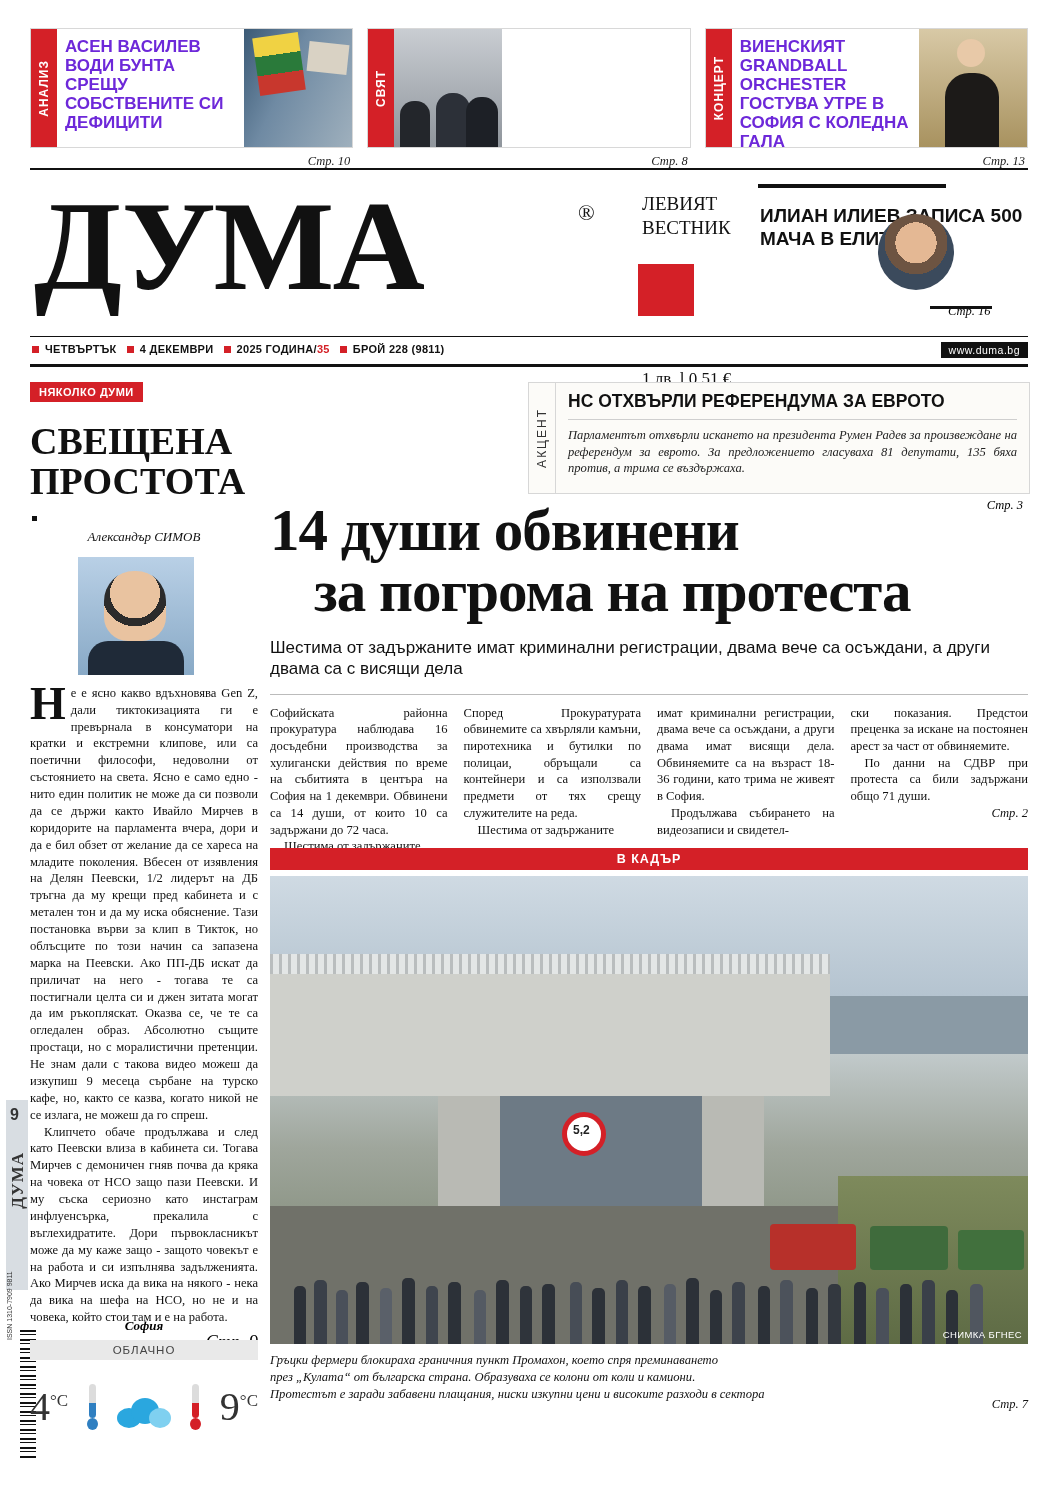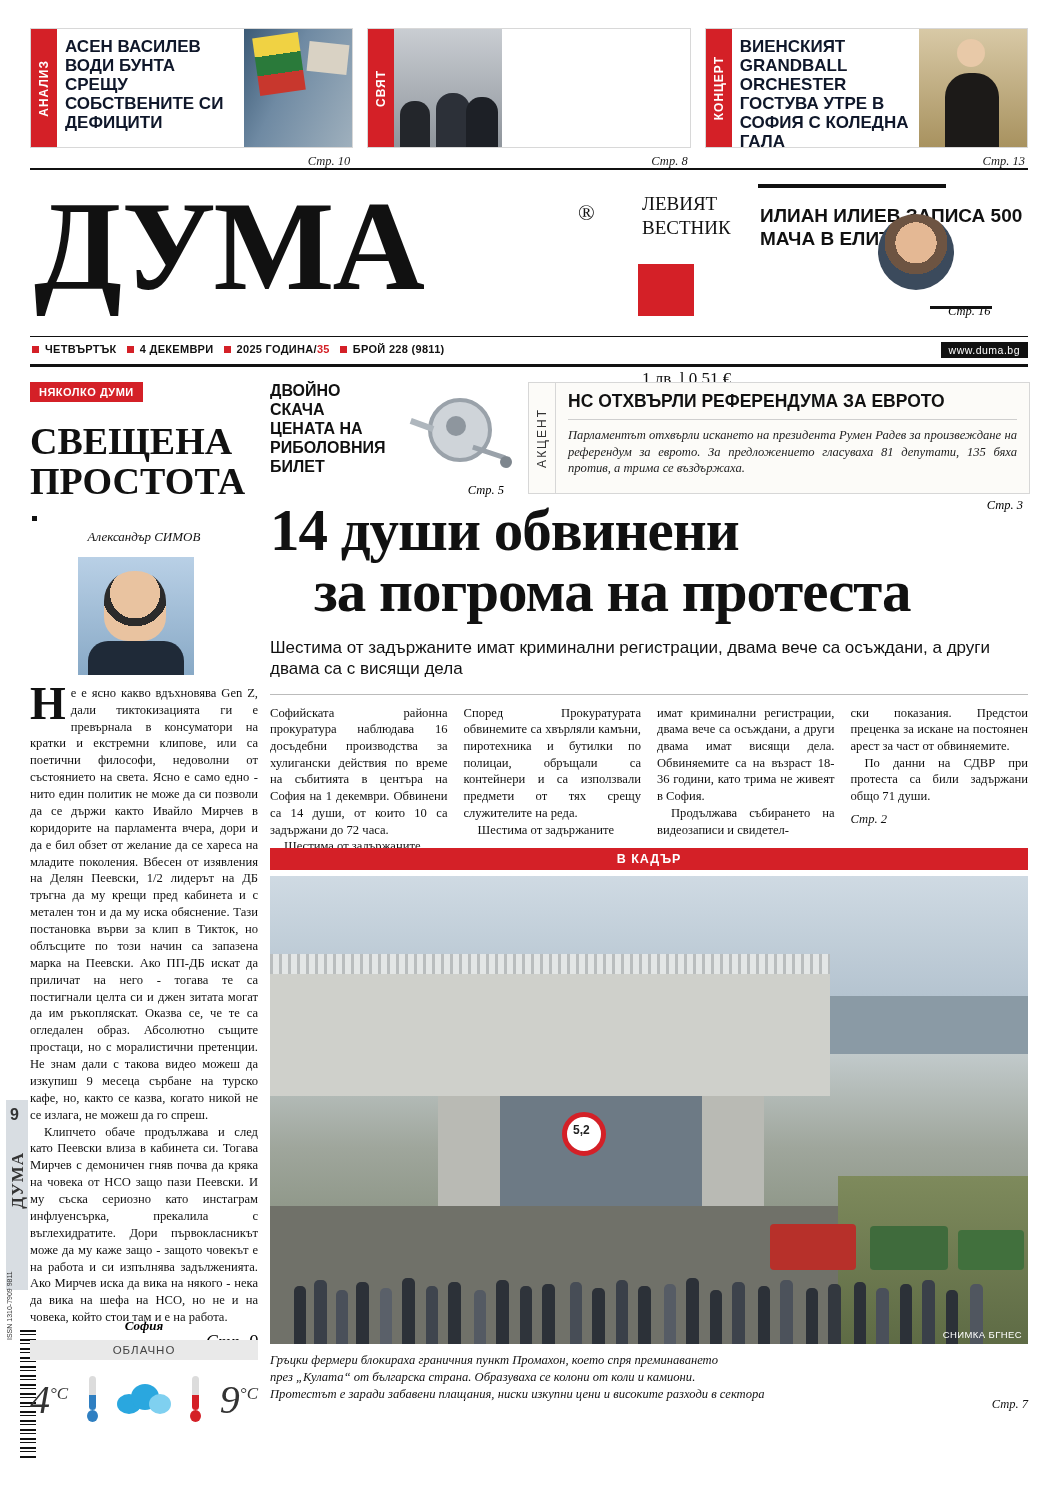--- a/index.html
+++ b/index.html
@@ -9,21 +9,21 @@
     margin:0 auto;
   }
   
   .teaser-strip{position:absolute;left:30px;top:28px;width:998px;height:120px;display:flex;gap:14px;}
   .teaser{position:relative;flex:1;display:flex;background:#ffffff;border:1px solid #d8d8d8;}
   .teaser .tab{width:26px;background:#d42027;color:#fff;display:flex;align-items:center;justify-content:center;}
   .teaser .tab span{
     writing-mode:vertical-rl;transform:rotate(180deg);
     font-weight:bold;font-size:12px;letter-spacing:1px;
   }
-  .teaser .txt{flex:1;padding:8px 2px 4px 8px;font-weight:bold;font-size:17px;line-height:1.12;color:#0f172a;}
+  .teaser .txt{flex:1;padding:8px 2px 4px 8px;font-weight:bold;font-size:17px;line-height:1.12;color:#6d28d9;}
   .teaser .thumb{width:108px;background:#b9c2cb;position:relative;overflow:hidden;}
   .teaser .pg{position:absolute;bottom:-22px;right:2px;font-family:"Liberation Serif",serif;font-style:italic;font-size:12.5px;color:#222;}
   .sep-line{position:absolute;left:30px;top:168px;width:998px;height:2px;background:#111;}
 
   
   .ph-flag{position:absolute;inset:0;background:
      linear-gradient(115deg,#3b5a76 0%,#6f8aa3 40%,#9fb0bd 100%);}
   .ph-flag:after{content:"";position:absolute;left:12px;top:6px;width:46px;height:58px;
      background:linear-gradient(180deg,#f0d243 0 33%,#2a7a3a 33% 66%,#c8372d 66% 100%);transform:rotate(-8deg);}
   .ph-flag:before{content:"";position:absolute;right:4px;top:14px;width:40px;height:30px;background:#d9d2c4;transform:rotate(6deg);}
@@ -75,21 +75,21 @@
   .op-body{margin-top:10px;font-family:"Liberation Serif",serif;font-size:12.6px;line-height:1.34;text-align:justify;color:#111;}
   .op-body .drop{float:left;font-size:46px;line-height:34px;font-weight:bold;padding:2px 5px 0 0;}
   .op-body p{margin:0;text-indent:14px;}
   .op-body p:first-of-type{text-indent:0;}
   .op-pg{text-align:right;font-family:"Liberation Serif",serif;font-style:italic;font-size:18px;margin-top:6px;}
 
   
   .wx{position:absolute;left:30px;top:1318px;width:228px;}
   .wx .city{text-align:center;font-family:"Liberation Serif",serif;font-weight:bold;font-style:italic;font-size:13px;}
   .wx .cond{margin-top:6px;background:#e9e9e9;text-align:center;font-size:11.5px;letter-spacing:1px;color:#444;padding:4px 0;}
-  .wx .row{display:flex;align-items:center;justify-content:space-between;margin-top:8px;height:62px;font-style:italic;}
+  .wx .row{display:flex;align-items:flex-end;justify-content:space-between;margin-top:8px;height:62px;}
   .wx .temp{font-family:"Liberation Serif",serif;font-size:40px;color:#333;}
   .wx .temp sup{font-size:17px;}
   .wx .cloud{width:54px;height:34px;position:relative;}
   .wx .cloud i{position:absolute;background:#2aa7df;border-radius:50%;}
   .wx .cloud i:nth-child(1){left:0;top:12px;width:24px;height:20px;}
   .wx .cloud i:nth-child(2){left:14px;top:2px;width:28px;height:26px;}
   .wx .cloud i:nth-child(3){left:32px;top:12px;width:22px;height:20px;background:#7fd0f0;}
   .thermo{width:11px;height:46px;position:relative;}
   .thermo .tube{position:absolute;left:2px;top:0;width:7px;height:34px;background:#dcdcdc;border-radius:4px;}
   .thermo .bulb{position:absolute;left:0;bottom:0;width:11px;height:12px;border-radius:50%;}
@@ -126,21 +126,21 @@
   
   .main{position:absolute;left:270px;top:500px;width:758px;}
   .hl{font-family:"Liberation Serif",serif;font-weight:bold;font-size:59px;line-height:1.04;color:#111;letter-spacing:-1px;}
   .hl .l2{margin-left:44px;}
   .sub{margin-top:14px;font-size:17px;line-height:1.26;color:#111;}
   .hl-rule{height:1px;background:#bbb;margin:14px 0 10px;}
   .cols{display:flex;gap:16px;font-family:"Liberation Serif",serif;font-size:12.6px;line-height:1.33;text-align:justify;color:#111;}
   .cols .c{flex:1;}
   .cols p{margin:0;text-indent:14px;}
   .cols p:first-child{text-indent:0;}
-  .cols .pg{font-style:italic;margin-top:6px;}
+  .cols .pg{text-align:right;font-style:italic;margin-top:0;}
 
   .kadar{position:absolute;left:270px;top:848px;width:758px;height:22px;background:#d42027;color:#fff;
      display:flex;align-items:center;justify-content:center;font-weight:bold;font-size:12.5px;letter-spacing:1px;}
   .photo{position:absolute;left:270px;top:876px;width:758px;height:468px;overflow:hidden;
      background:linear-gradient(180deg,#b7c7d4 0%,#cfd8de 30%,#9fa69c 58%,#6f7a62 100%);}
   .photo .sky{position:absolute;left:0;top:0;width:100%;height:150px;background:linear-gradient(180deg,#cfdae3 0%,#aebecb 100%);}
   .photo .sea{position:absolute;left:340px;top:120px;width:418px;height:58px;background:#8a9aa5;}
   .photo .bridge{position:absolute;left:0;top:96px;width:560px;height:124px;background:#cfd0cb;
      box-shadow:0 2px 0 #9fa099 inset;}
   .photo .bridge-rail{position:absolute;left:0;top:78px;width:560px;height:20px;
@@ -276,31 +276,20 @@
           <i></i>
         </div>
       <div class="thermo red">
           <div class="tube"></div>
           <div class="bulb"></div>
         </div>
       <div class="temp"><span>9</span><sup>°C</sup></div>
     </div>
   </div>
 
-  <div class="sub1">
-    <div class="t">ДВОЙНО СКАЧА ЦЕНАТА НА РИБОЛОВНИЯ БИЛЕТ</div>
-    <div class="reel">
-      <div class="body"></div>
-        <div class="hub"></div>
-        <div class="arm"></div>
-        <div class="handle"></div>
-        <div class="knob"></div>
-    </div>
-    <div class="pg">Стр. 5</div>
-  </div>
 
   <div class="accent">
     <div class="tab">
         <span>АКЦЕНТ</span>
       </div>
     <div class="bd">
       <div class="hd">НС ОТХВЪРЛИ РЕФЕРЕНДУМА ЗА ЕВРОТО</div>
       <div class="rule"></div>
       <div class="bt">Парламентът отхвърли искането на президента Румен Радев за произвеждане на референдум за еврото. За предложението гласуваха 81 депутати, 135 бяха против, а трима се въздържаха.</div>
     </div>

